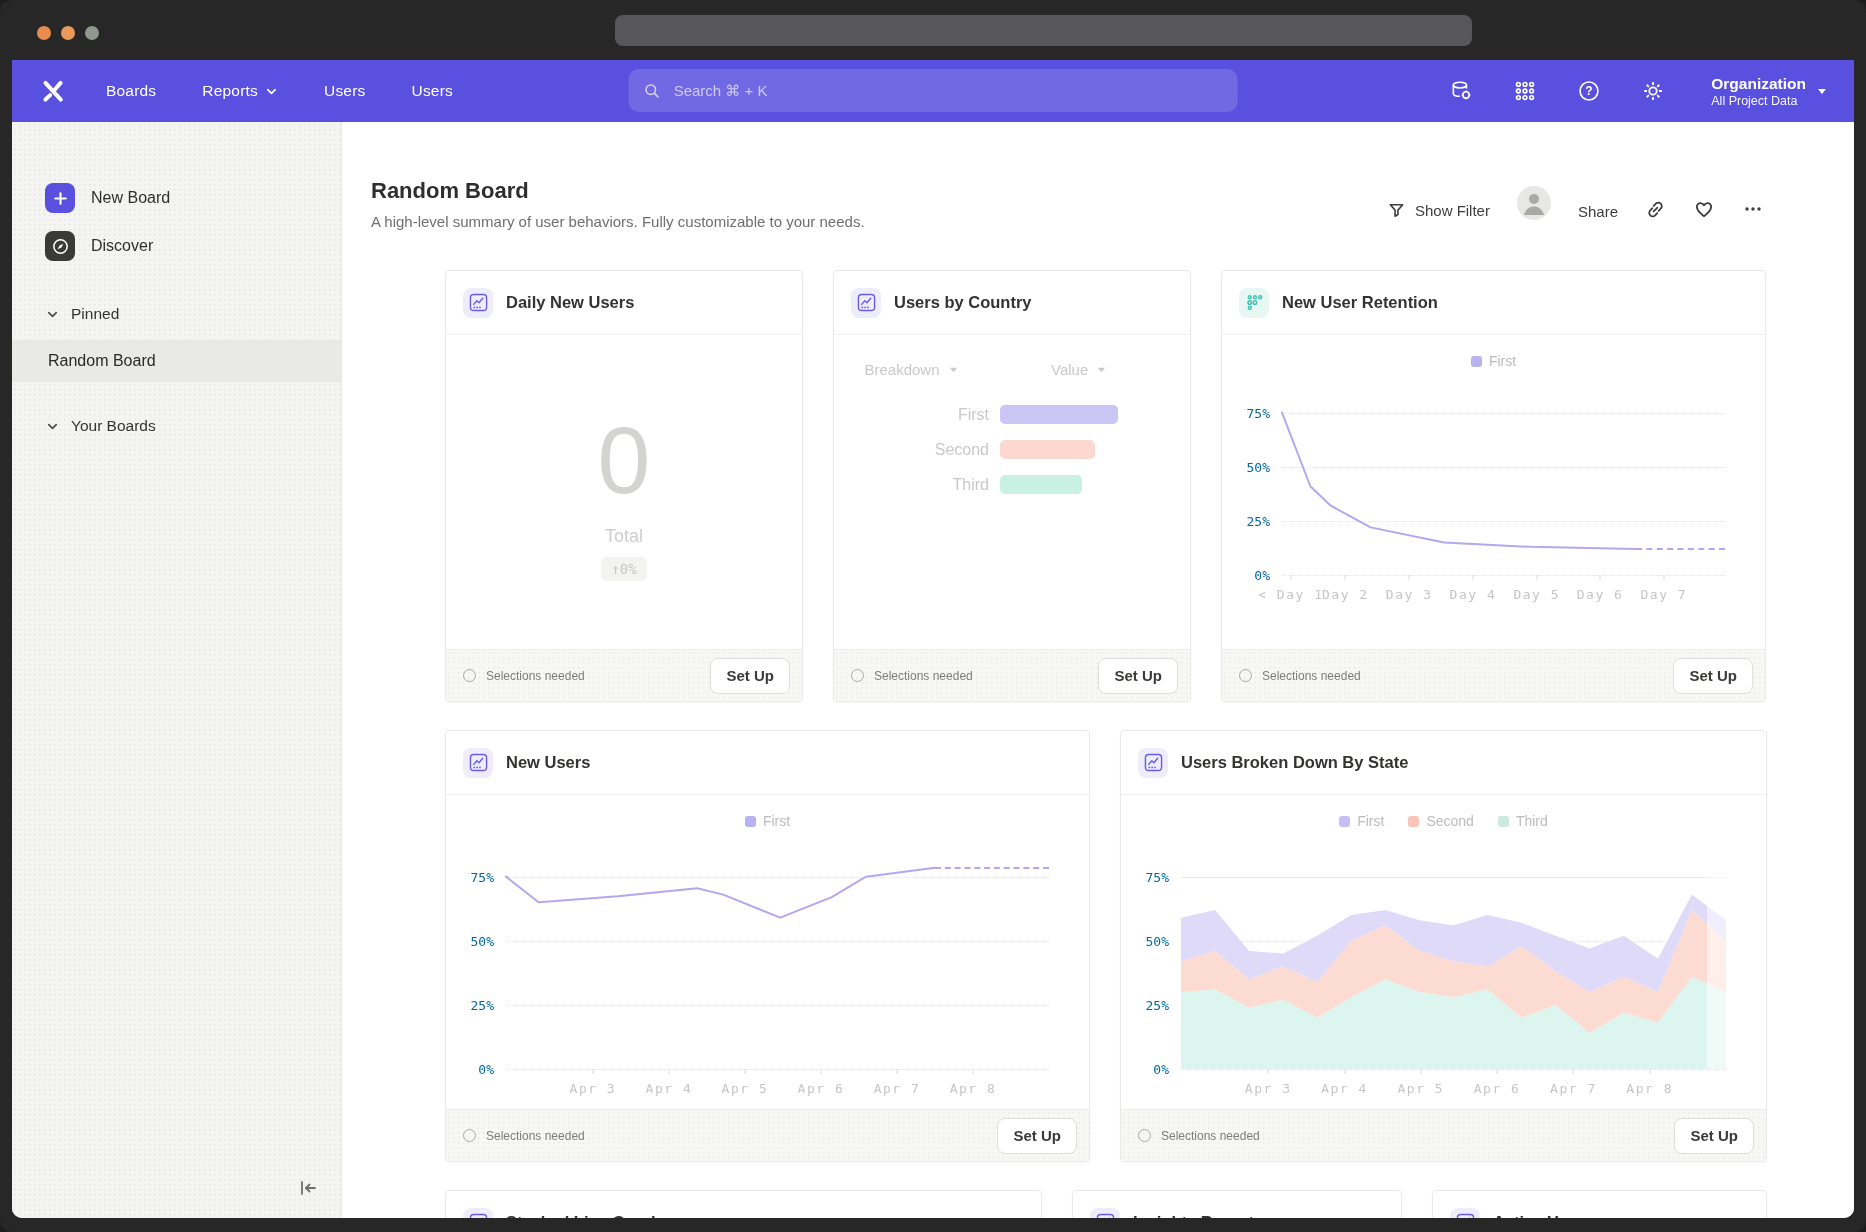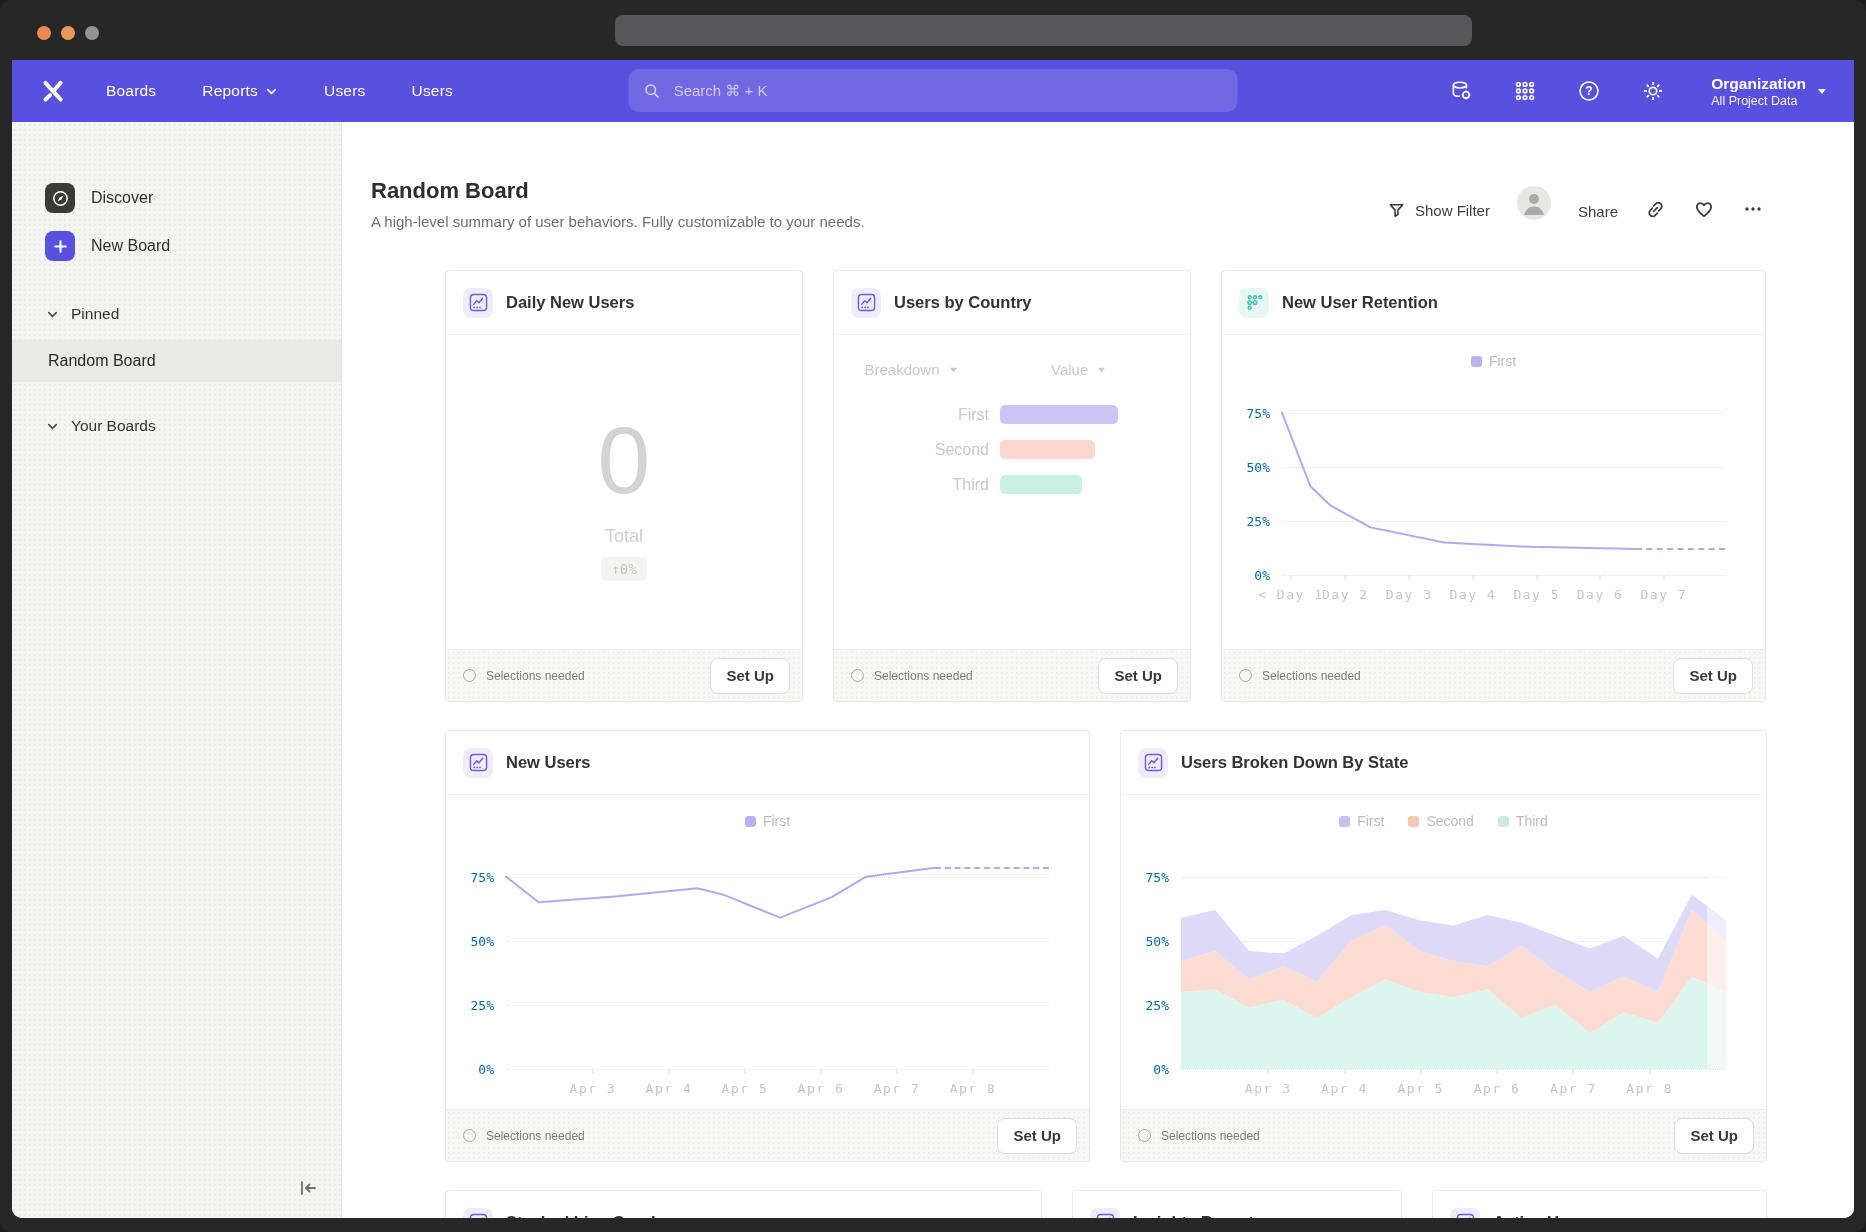--- a/index.html
+++ b/index.html
@@ -207,35 +207,35 @@
               <polygon points="2,3 10,3 6,8" fill="#fff"></polygon>
             </svg>
         </span>
       </div>
     </div>
 
     <div class="content">
 
       <div class="sidebar">
         <div class="side-item">
+          <span class="side-icon purple">
+            <svg width="17" height="17" viewBox="0 0 16 16">
+                <path d="M8 3v10 M3 8h10" stroke="#fff" stroke-width="2" stroke-linecap="round"></path>
+              </svg>
+          </span>
+          <span>New Board</span>
+        </div>
+        <div class="side-item">
           <span class="side-icon dark">
             <svg width="19" height="19" viewBox="0 0 20 20">
               <circle cx="10" cy="10" r="7" fill="none" stroke="#fff" stroke-width="1.6"></circle>
               <path d="M13 7 L11 11 L7 13 L9 9 Z" fill="#fff"></path>
             </svg>
           </span>
           <span>Discover</span>
-        </div>
-        <div class="side-item">
-          <span class="side-icon purple">
-            <svg width="17" height="17" viewBox="0 0 16 16">
-                <path d="M8 3v10 M3 8h10" stroke="#fff" stroke-width="2" stroke-linecap="round"></path>
-              </svg>
-          </span>
-          <span>New Board</span>
         </div>
 
         <div class="side-section">
           <svg width="15" height="15" viewBox="0 0 16 16">
               <path d="M4 6l4 4 4-4" fill="none" stroke="#4a4a48" stroke-width="1.7" stroke-linecap="round" stroke-linejoin="round"></path>
             </svg>
           <span>Pinned</span>
         </div>
         <div class="side-active">
           <span>Random Board</span>

